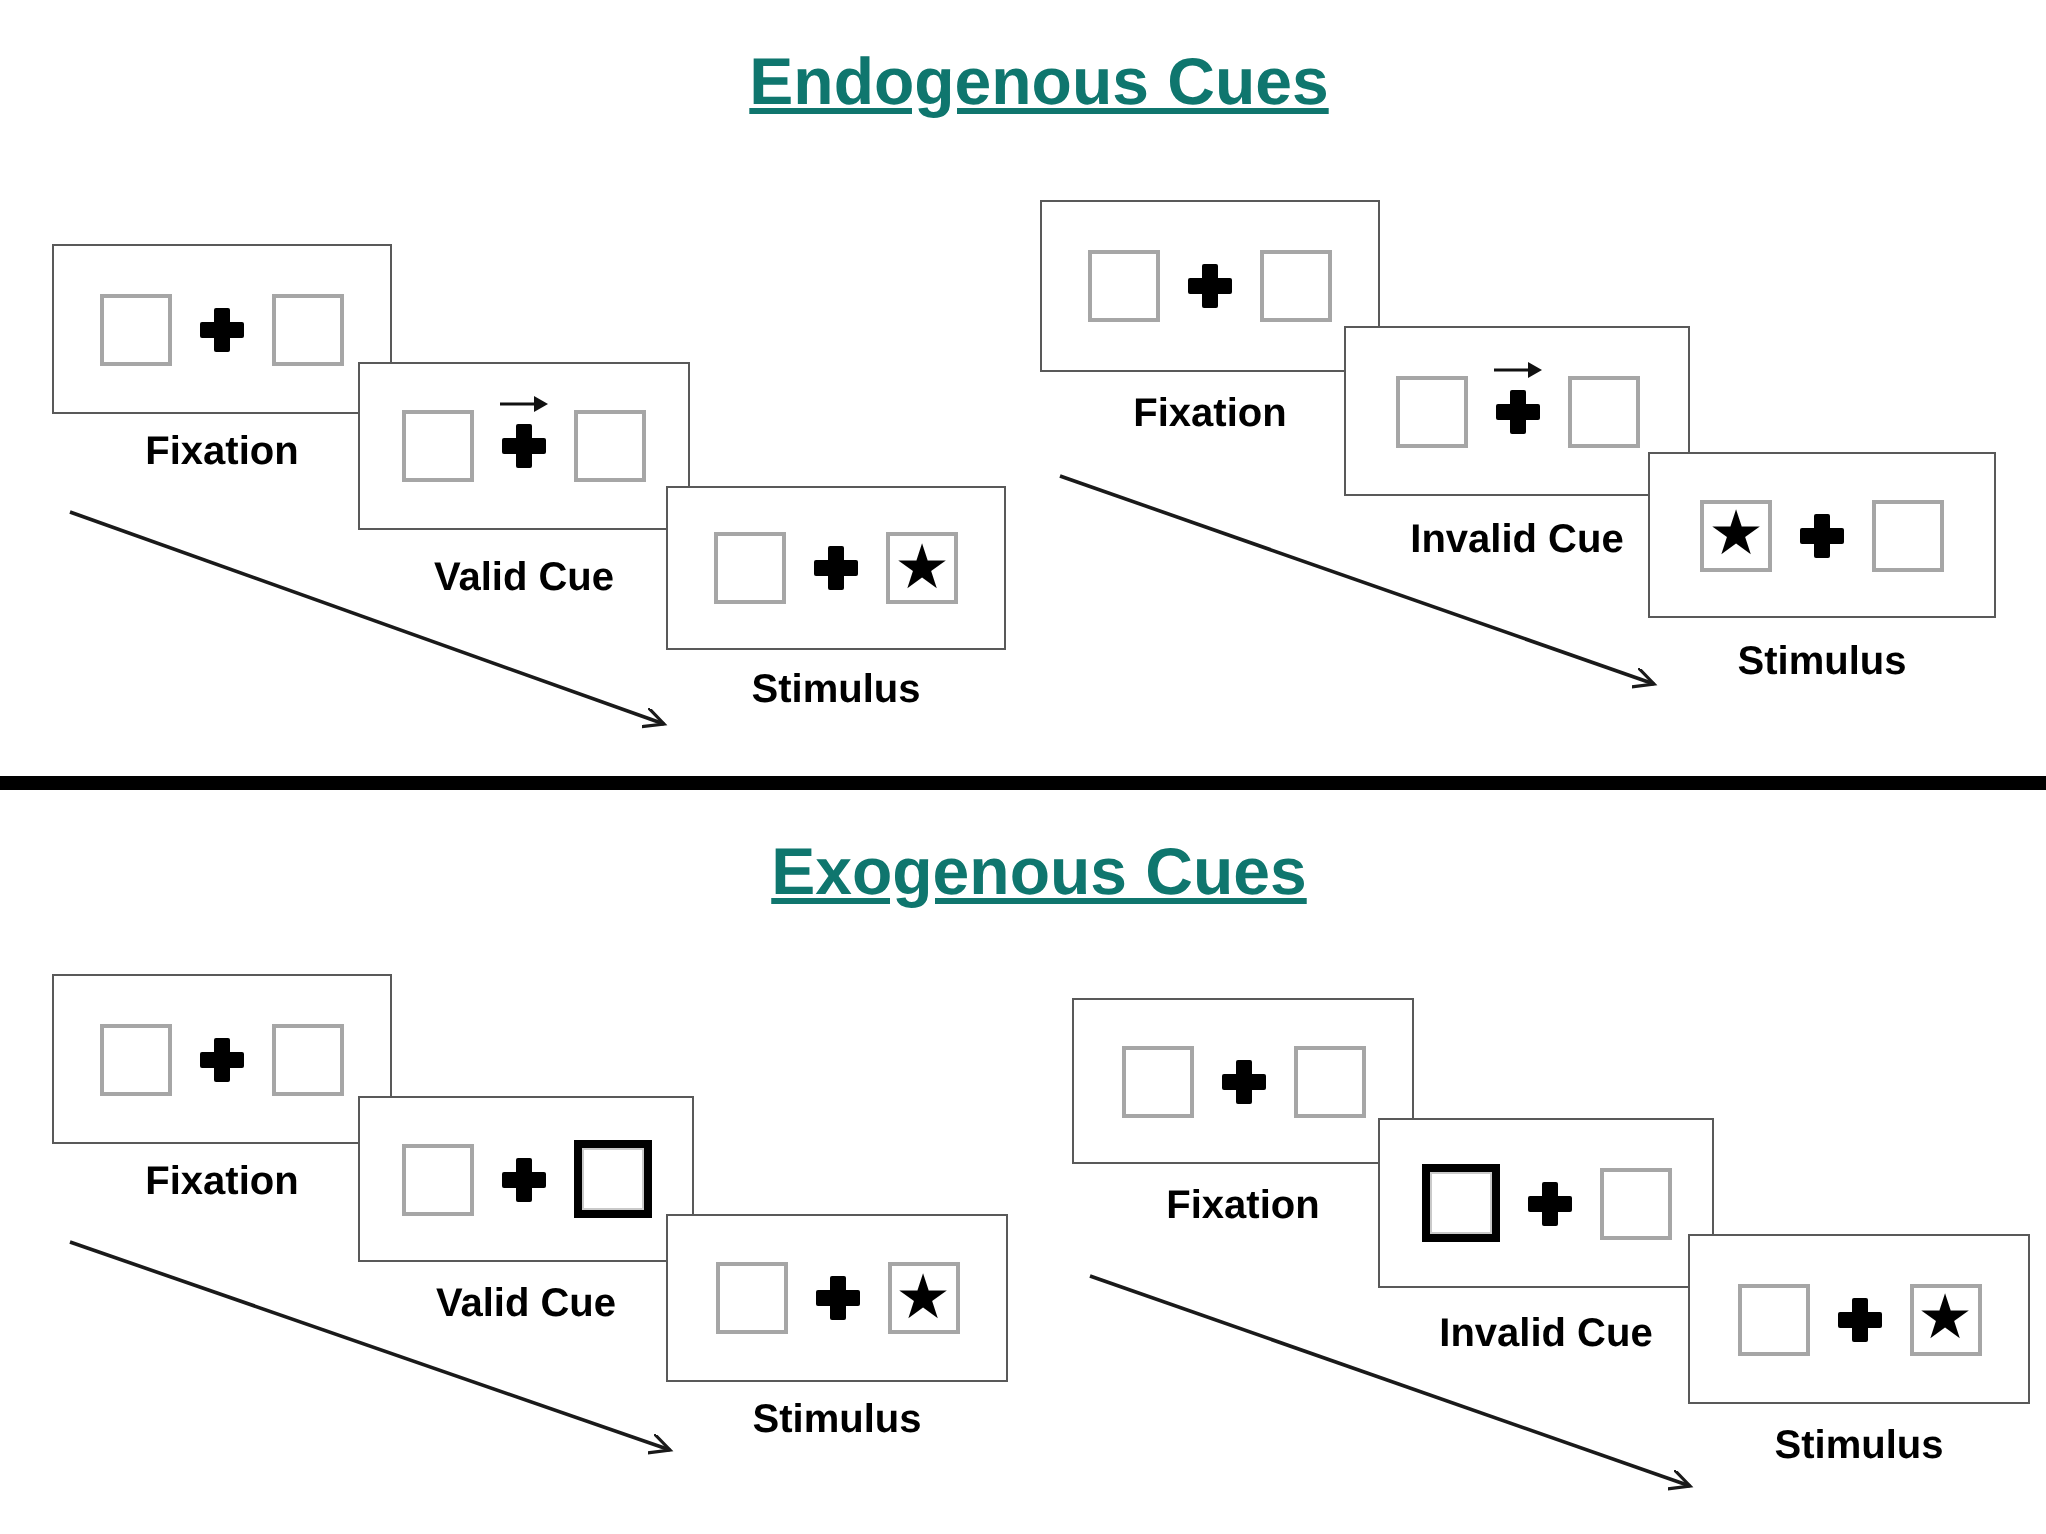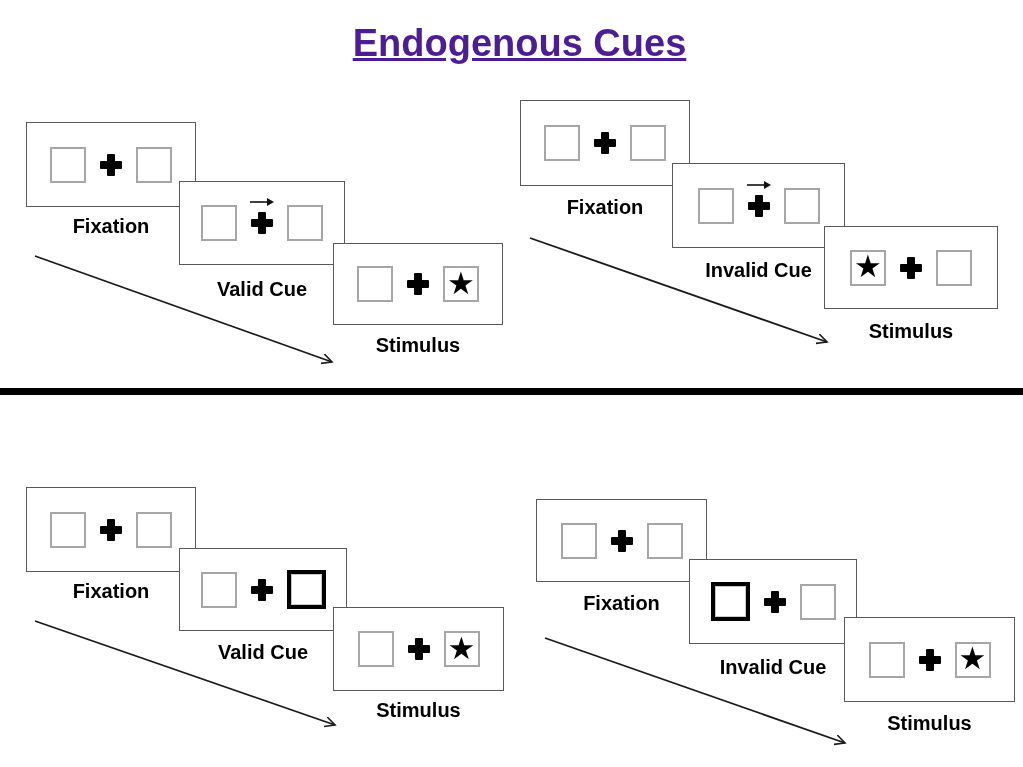--- a/index.html
+++ b/index.html
@@ -6,22 +6,22 @@
     margin: 0; padding: 0;
     width: 1023px; height: 767px;
     background: #ffffff;
     overflow: hidden;
     font-family: "Liberation Sans", sans-serif;
   }
   .stage { position: relative; width: 1023px; height: 767px; }
 
   .title {
     position: absolute; left: 0; width: 1023px;
-    text-align: center; font-weight: bold; font-size: 38px;
-    color: #4c1d95; text-decoration: underline;
+    text-align: center; font-weight: bold; font-size: 33px;
+    color: #0f766e; text-decoration: underline;
     letter-spacing: 0px;
   }
   .title > span { position: relative; left: 8px; }
 
   .divider {
     position: absolute; left: 0; top: 388px;
     width: 1023px; height: 7px; background: #000;
   }
 
   .panel {
@@ -150,20 +150,23 @@
     <div class="box"></div>
   </div>
   <div class="plabel" style="left:824px; top:320px; width:174px">Stimulus</div>
 
   <svg class="seq-arrow" style="left:525px; top:230px" width="315" height="122">
     <line x1="5" y1="8" x2="302" y2="112" stroke="#1a1a1a" stroke-width="1.8" marker-end="url(#ah)"></line>
   </svg>
 
   <div class="divider"></div>
 
+  <div class="title" style="top:417px">
+    <span>Exogenous Cues</span>
+  </div>
 
   <div class="panel" style="left:26px; top:487px; width:170px; height:85px">
     <div class="box"></div>
     <div class="plus-wrap">
         <div class="plus"></div>
       </div>
     <div class="box"></div>
   </div>
   <div class="plabel" style="left:26px; top:580px; width:170px">Fixation</div>
 

